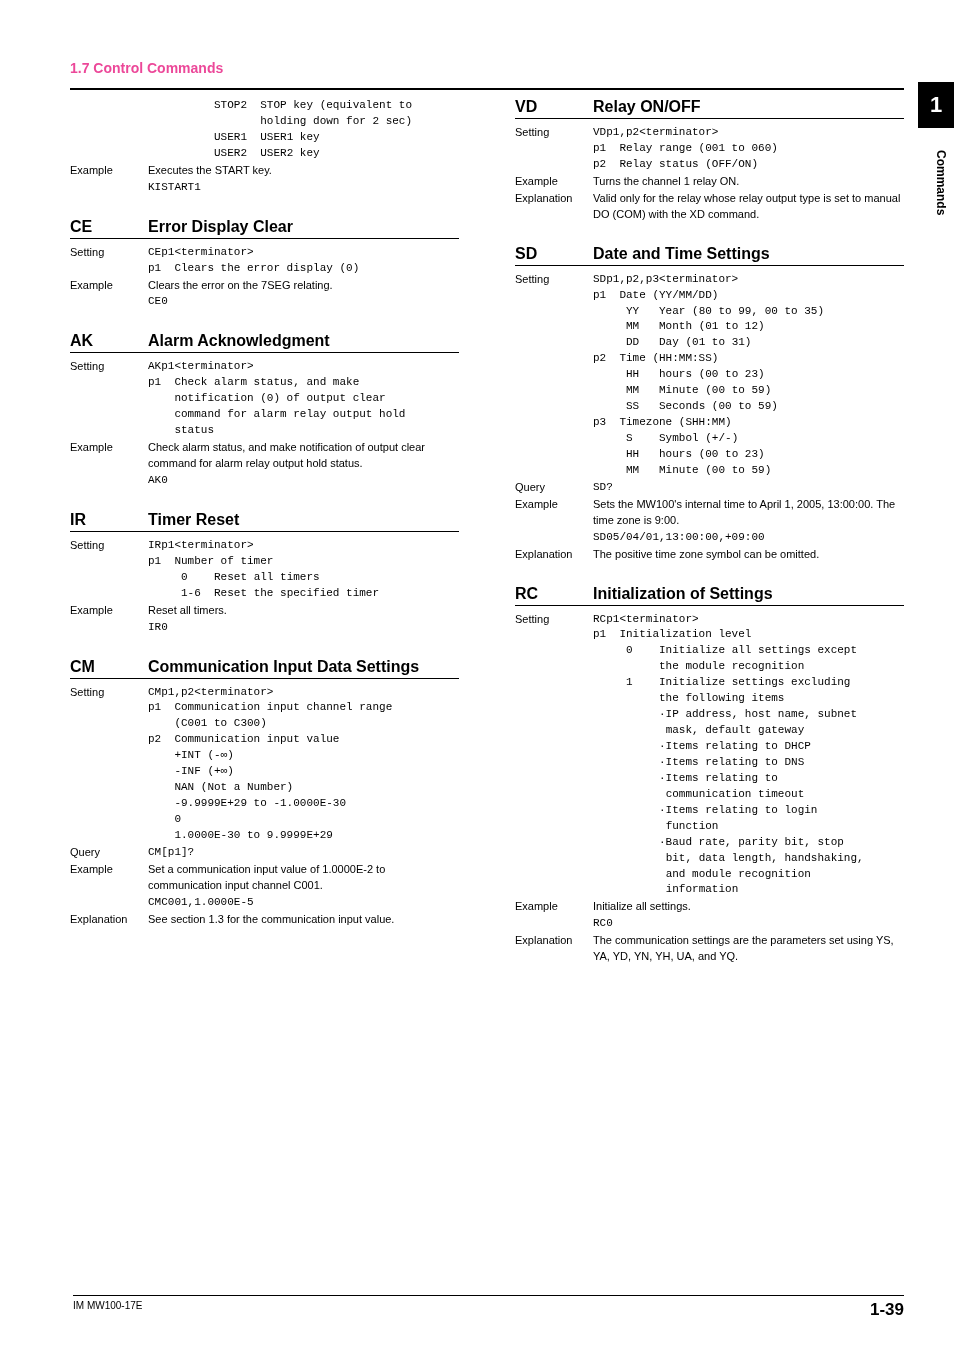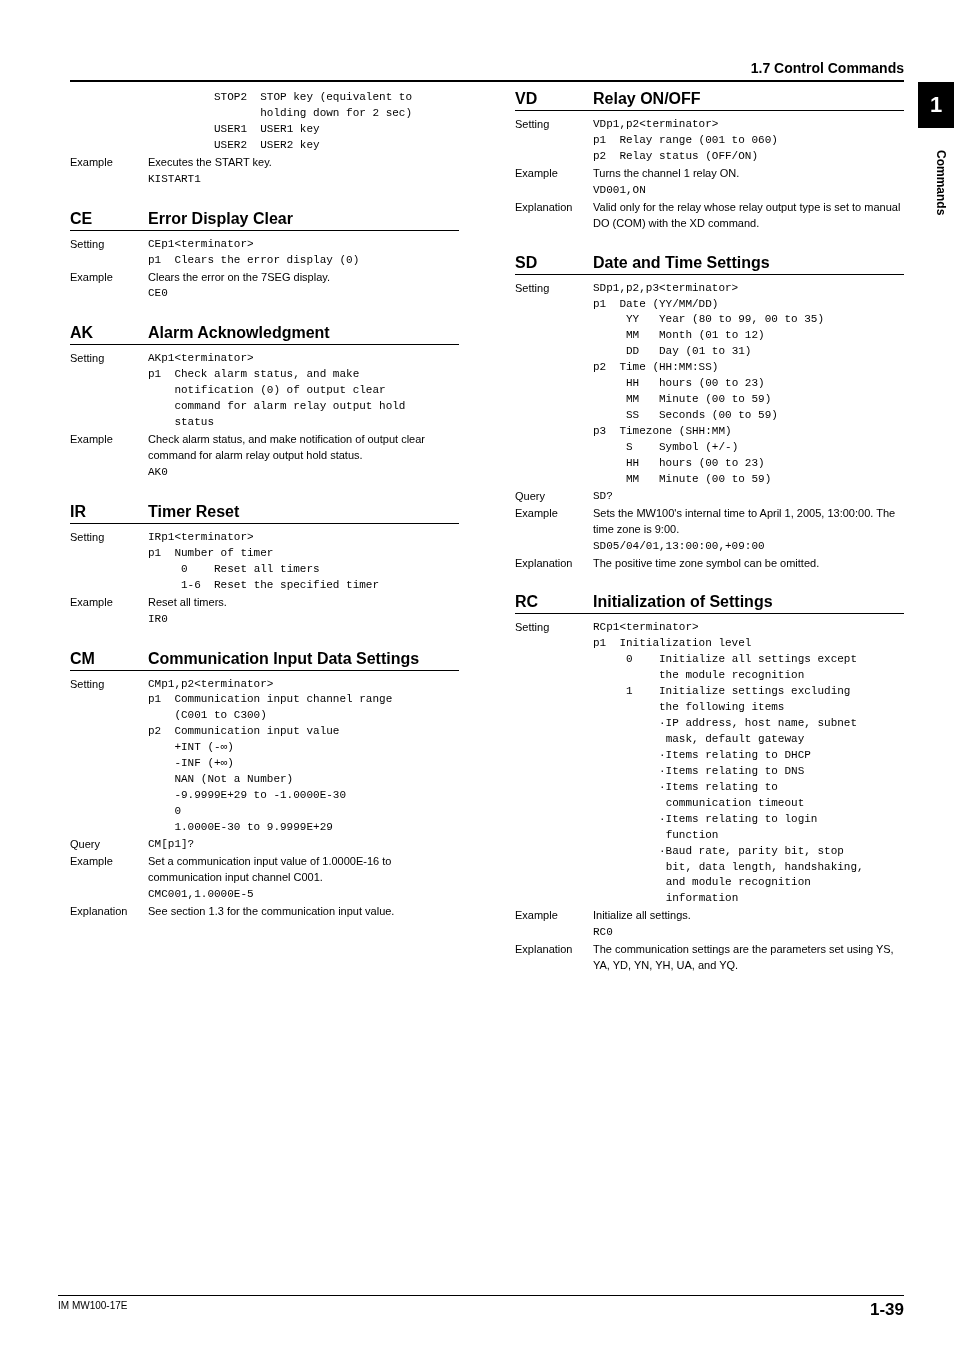--- a/index.html
+++ b/index.html
@@ -13,25 +13,24 @@
     position: relative;
     box-sizing: border-box;
   }
   .page {
     padding: 60px 50px 40px 70px;
     position: relative;
     height: 100%;
     box-sizing: border-box;
   }
   .section-header {
-    text-align: right;
     font-size: 14px;
     font-weight: bold;
-    color: #000000;
-    margin-bottom: 4px;
+    color: #ec4899;
+    margin-bottom: 12px;
   }
   .section-divider {
     border: none;
     border-top: 2px solid #000;
     margin: 0 0 8px 0;
   }
   .columns {
     display: flex;
     gap: 56px;
   }
@@ -97,21 +96,21 @@
     position: absolute;
     right: 6px;
     top: 150px;
     writing-mode: vertical-rl;
     font-size: 12px;
     font-weight: bold;
   }
   .footer {
     position: absolute;
     bottom: 30px;
-    left: 58px;
+    left: 73px;
     right: 50px;
     border-top: 1px solid #000;
     padding-top: 4px;
     display: flex;
     justify-content: space-between;
     font-size: 10px;
   }
   .footer-right {
     font-weight: bold;
     font-size: 17px;
@@ -156,21 +155,21 @@
             <div class="cmd-code">CE</div>
             <div class="cmd-title">Error Display Clear</div>
           </div>
         <div class="row">
             <div class="label">Setting</div>
             <div class="content">CEp1&lt;terminator&gt;
 p1  Clears the error display (0)</div>
           </div>
         <div class="row">
             <div class="label">Example</div>
-            <div class="content content-sans">Clears the error on the 7SEG display.</div>
+            <div class="content content-sans">Clears the error on the 7SEG relating.</div>
           </div>
         <div class="row">
             <div class="label"></div>
             <div class="content">CE0</div>
           </div>
       </div>
 
       <div class="cmd-block">
         <div class="cmd-header">
             <div class="cmd-code">AK</div>
@@ -233,21 +232,21 @@
     -9.9999E+29 to -1.0000E-30
     0
     1.0000E-30 to 9.9999E+29</div>
           </div>
         <div class="row">
             <div class="label">Query</div>
             <div class="content">CM[p1]?</div>
           </div>
         <div class="row">
             <div class="label">Example</div>
-            <div class="content content-sans">Set a communication input value of 1.0000E-16 to communication input channel C001.</div>
+            <div class="content content-sans">Set a communication input value of 1.0000E-2 to communication input channel C001.</div>
           </div>
         <div class="row">
             <div class="label"></div>
             <div class="content">CMC001,1.0000E-5</div>
           </div>
         <div class="row">
             <div class="label">Explanation</div>
             <div class="content content-sans">See section 1.3 for the communication input value.</div>
           </div>
       </div>
@@ -263,24 +262,20 @@
           </div>
         <div class="row">
             <div class="label">Setting</div>
             <div class="content">VDp1,p2&lt;terminator&gt;
 p1  Relay range (001 to 060)
 p2  Relay status (OFF/ON)</div>
           </div>
         <div class="row">
             <div class="label">Example</div>
             <div class="content content-sans">Turns the channel 1 relay ON.</div>
-          </div>
-        <div class="row">
-            <div class="label"></div>
-            <div class="content">VD001,ON</div>
           </div>
         <div class="row">
             <div class="label">Explanation</div>
             <div class="content content-sans">Valid only for the relay whose relay output type is set to manual DO (COM) with the XD command.</div>
           </div>
       </div>
 
       <div class="cmd-block">
         <div class="cmd-header">
             <div class="cmd-code">SD</div>

